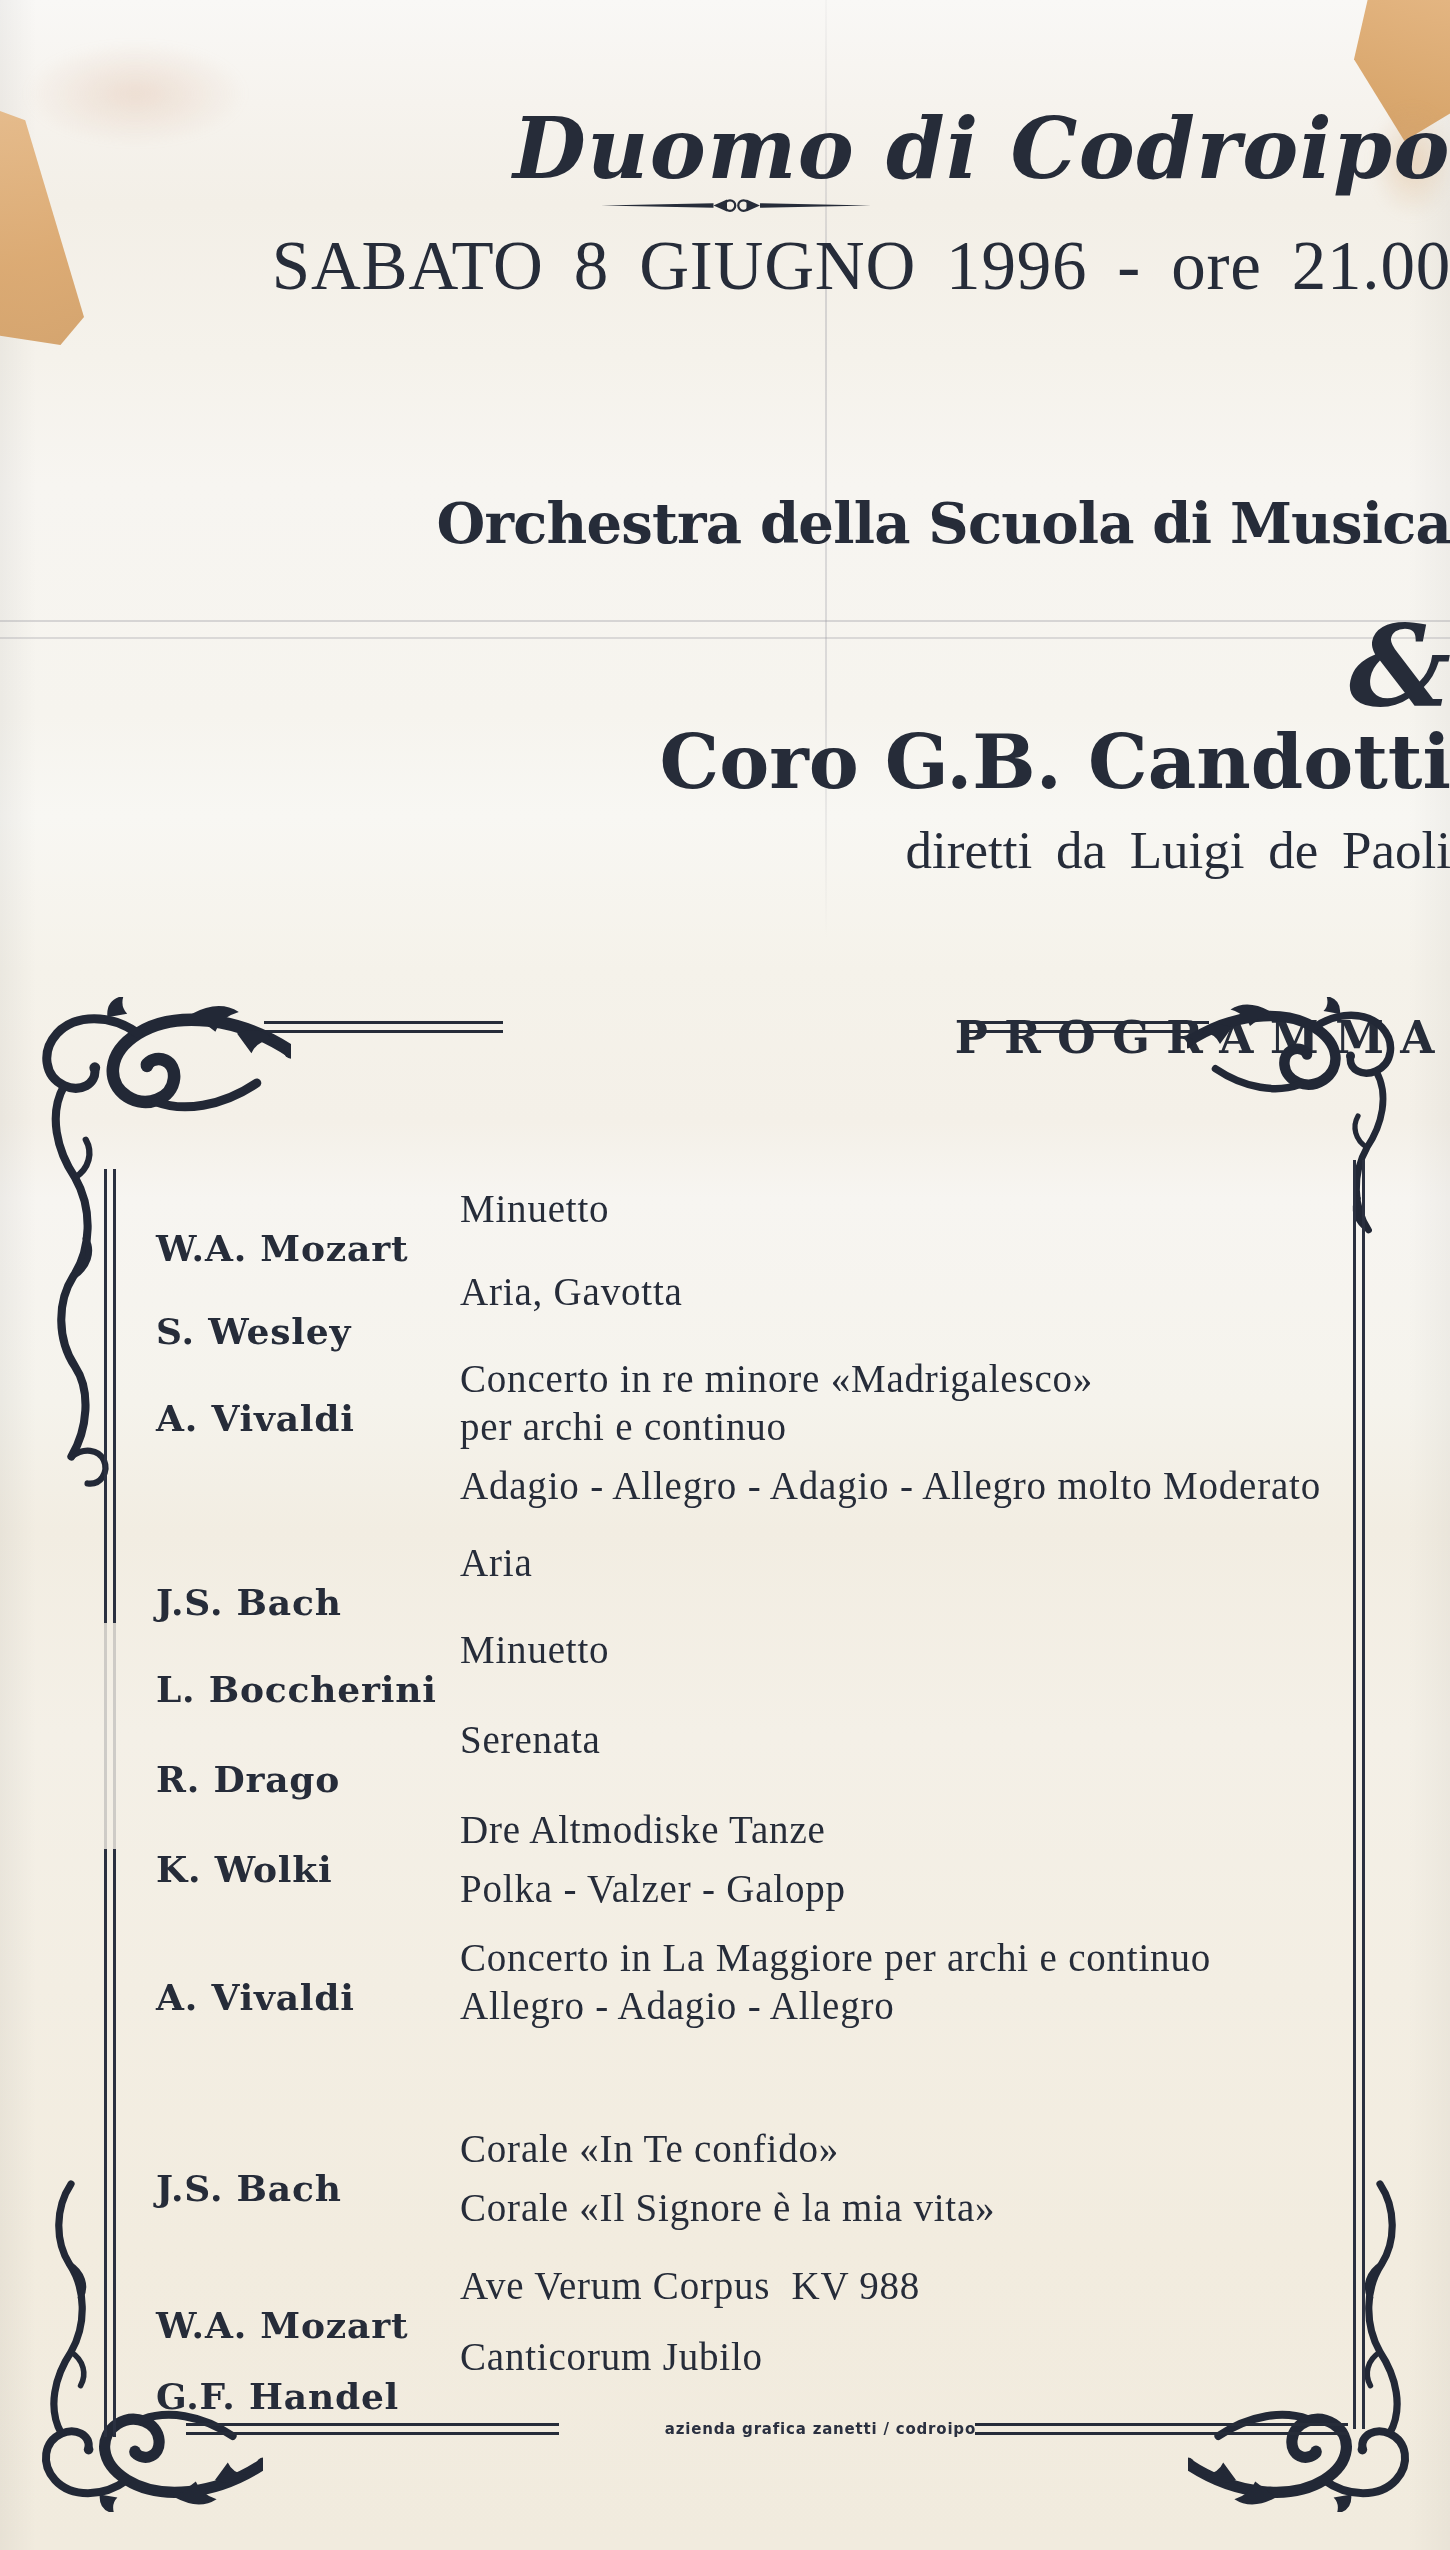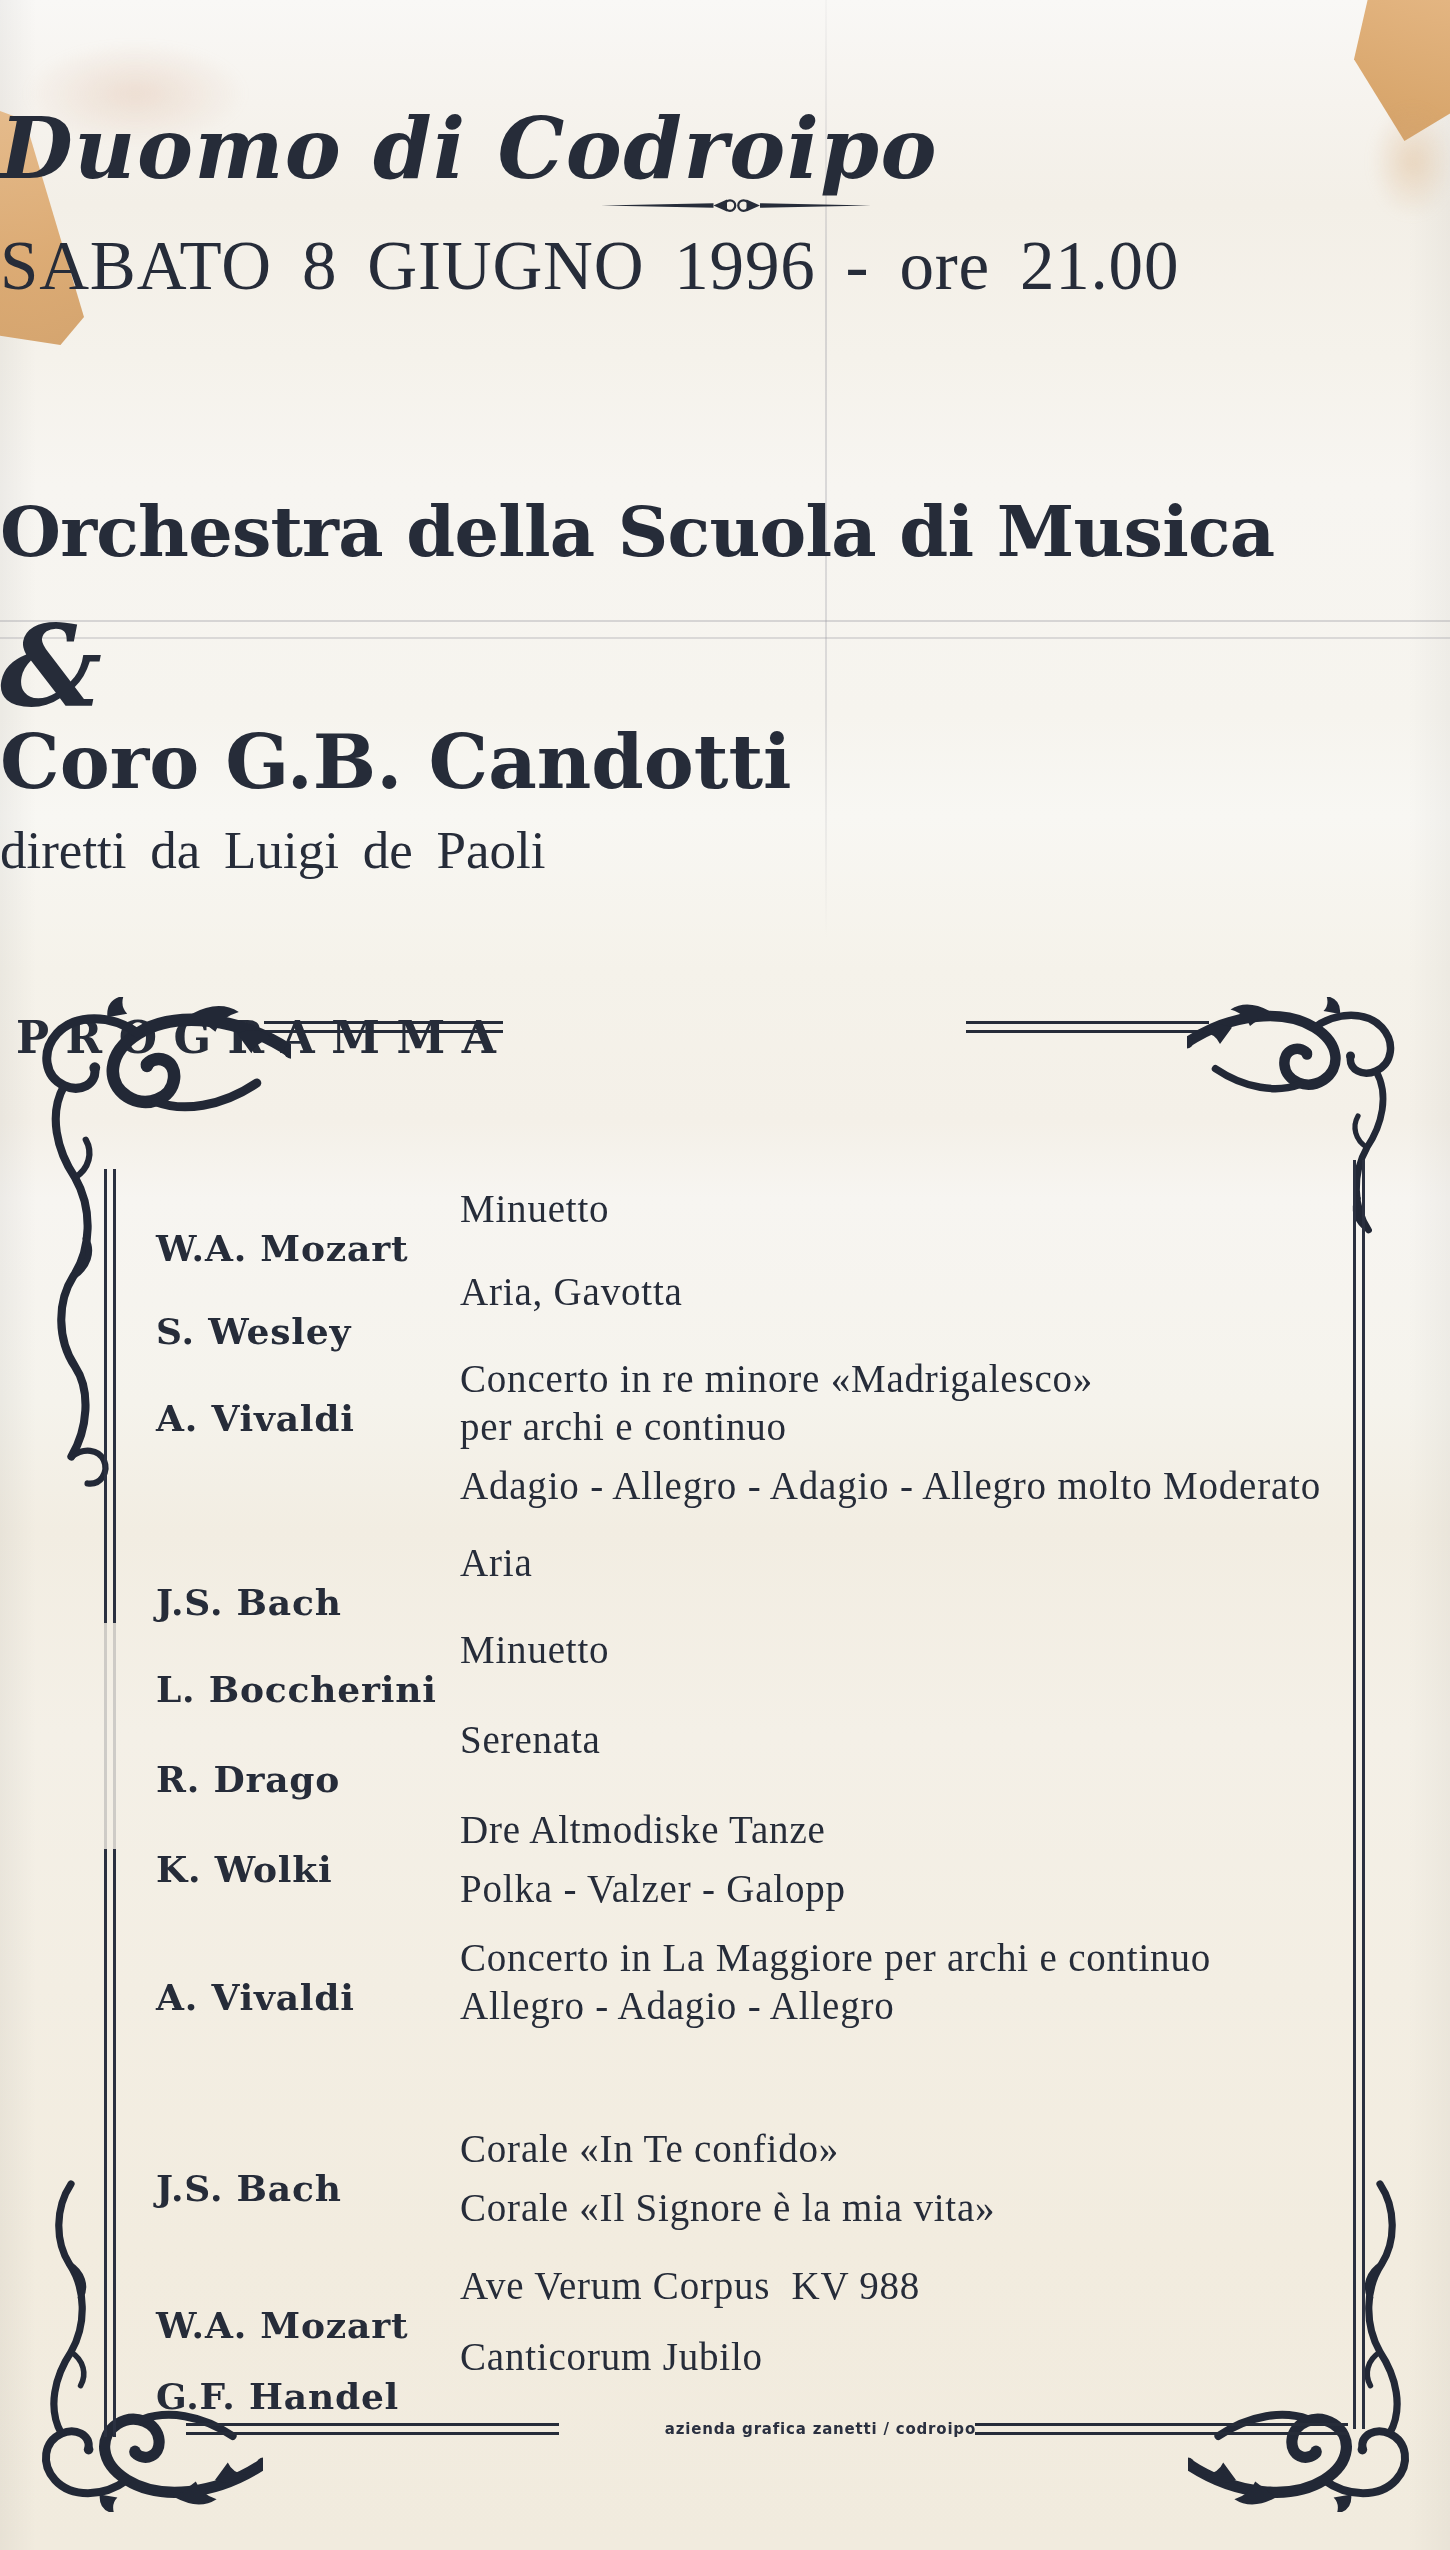--- a/index.html
+++ b/index.html
@@ -7,21 +7,21 @@
     position:relative;width:1451px;height:2550px;overflow:hidden;
     font-family:"Liberation Serif", serif;color:#262c39;
     background:
       linear-gradient(90deg, rgba(0,0,0,.045) 0%, rgba(0,0,0,0) 2.5%, rgba(0,0,0,0) 97%, rgba(0,0,0,.035) 100%),
       linear-gradient(180deg,
         #f9f8f6 0%, #f6f3ee 4%, #f3efe7 8%, #f5f2eb 14%, #f7f5f1 19%,
         #f6f4ee 28%, #f8f7f3 32%, #f5f2ea 38%, #f4f0e8 44%, #f7f5f1 47%,
         #f5f3ec 55%, #f2ede2 60%, #f4f0e7 68%, #f3eee3 78%, #f2ecdf 88%, #f1ebde 100%);
   }
   .abs{position:absolute;}
-  .center{position:absolute;left:0;right:0;text-align:left;}
+  .center{position:absolute;left:0;right:0;text-align:right;}
 
   
   .crease-h1{left:0;width:100%;top:620px;height:1.5px;background:rgba(140,140,150,.30);}
   .crease-h2{left:0;width:100%;top:637px;height:2.3px;background:rgba(120,120,130,.22);}
   .crease-v{left:825px;top:0;width:1.5px;height:939px;
     background:linear-gradient(180deg, rgba(150,150,160,.05), rgba(150,150,160,.33) 30%, rgba(150,150,160,.28) 75%, rgba(150,150,160,0));}
   .tape-tl{left:0;top:111px;width:84px;height:234px;opacity:.88;
     background:linear-gradient(160deg,#e4b580,#d9a265 60%,#d09a5e);
     clip-path:polygon(0% 0%, 30% 4%, 100% 88%, 72% 100%, 0% 96%);}
   .smudge-tl{left:22.5px;top:41px;width:225px;height:105px;border-radius:50%;
@@ -30,21 +30,21 @@
     background:linear-gradient(200deg,#e2b078,#d7a163 65%,#cf995d);
     clip-path:polygon(14% 0, 100% 0, 100% 80%, 52% 100%, 0 42%);}
   .fringe-tr{left:1371px;top:105px;width:83px;height:113px;border-radius:50%;
     background:radial-gradient(ellipse at center, rgba(215,170,120,.38), rgba(215,170,120,0) 70%);filter:blur(6px);}
 
   
   .venue{top:99px;font-family:"DejaVu Serif",serif;font-style:italic;font-weight:bold;
     font-size:84px;letter-spacing:1.5px;}
   .divider{left:601px;top:195px;width:270px;height:21px;}
   .dateline{top:227px;font-size:69px;word-spacing:12px;letter-spacing:0.8px;}
-  .ensemble1{top:490px;font-family:"DejaVu Serif",serif;font-weight:bold;font-size:70px;letter-spacing:-0.8px;}
+  .ensemble1{top:490px;font-family:"DejaVu Serif",serif;font-weight:bold;font-size:56px;letter-spacing:-0.8px;}
   .amp{top:599px;font-family:"DejaVu Serif",serif;font-weight:bold;font-style:italic;font-size:113px;}
   .ensemble2{top:718px;font-family:"DejaVu Serif",serif;font-weight:bold;font-size:75px;}
   .directed{top:820px;font-size:53px;word-spacing:10.5px;}
 
   
   .prog-title{top:1012px;font-family:"DejaVu Serif",serif;font-weight:bold;
     font-size:44px;letter-spacing:16.5px;padding-left:16px;}
   .rule{height:6px;border-top:3.8px solid #262c39;border-bottom:3.8px solid #262c39;}
   .rule-left{left:264px;top:1021px;width:239px;}
   .rule-right{left:966px;top:1021px;width:243px;}

